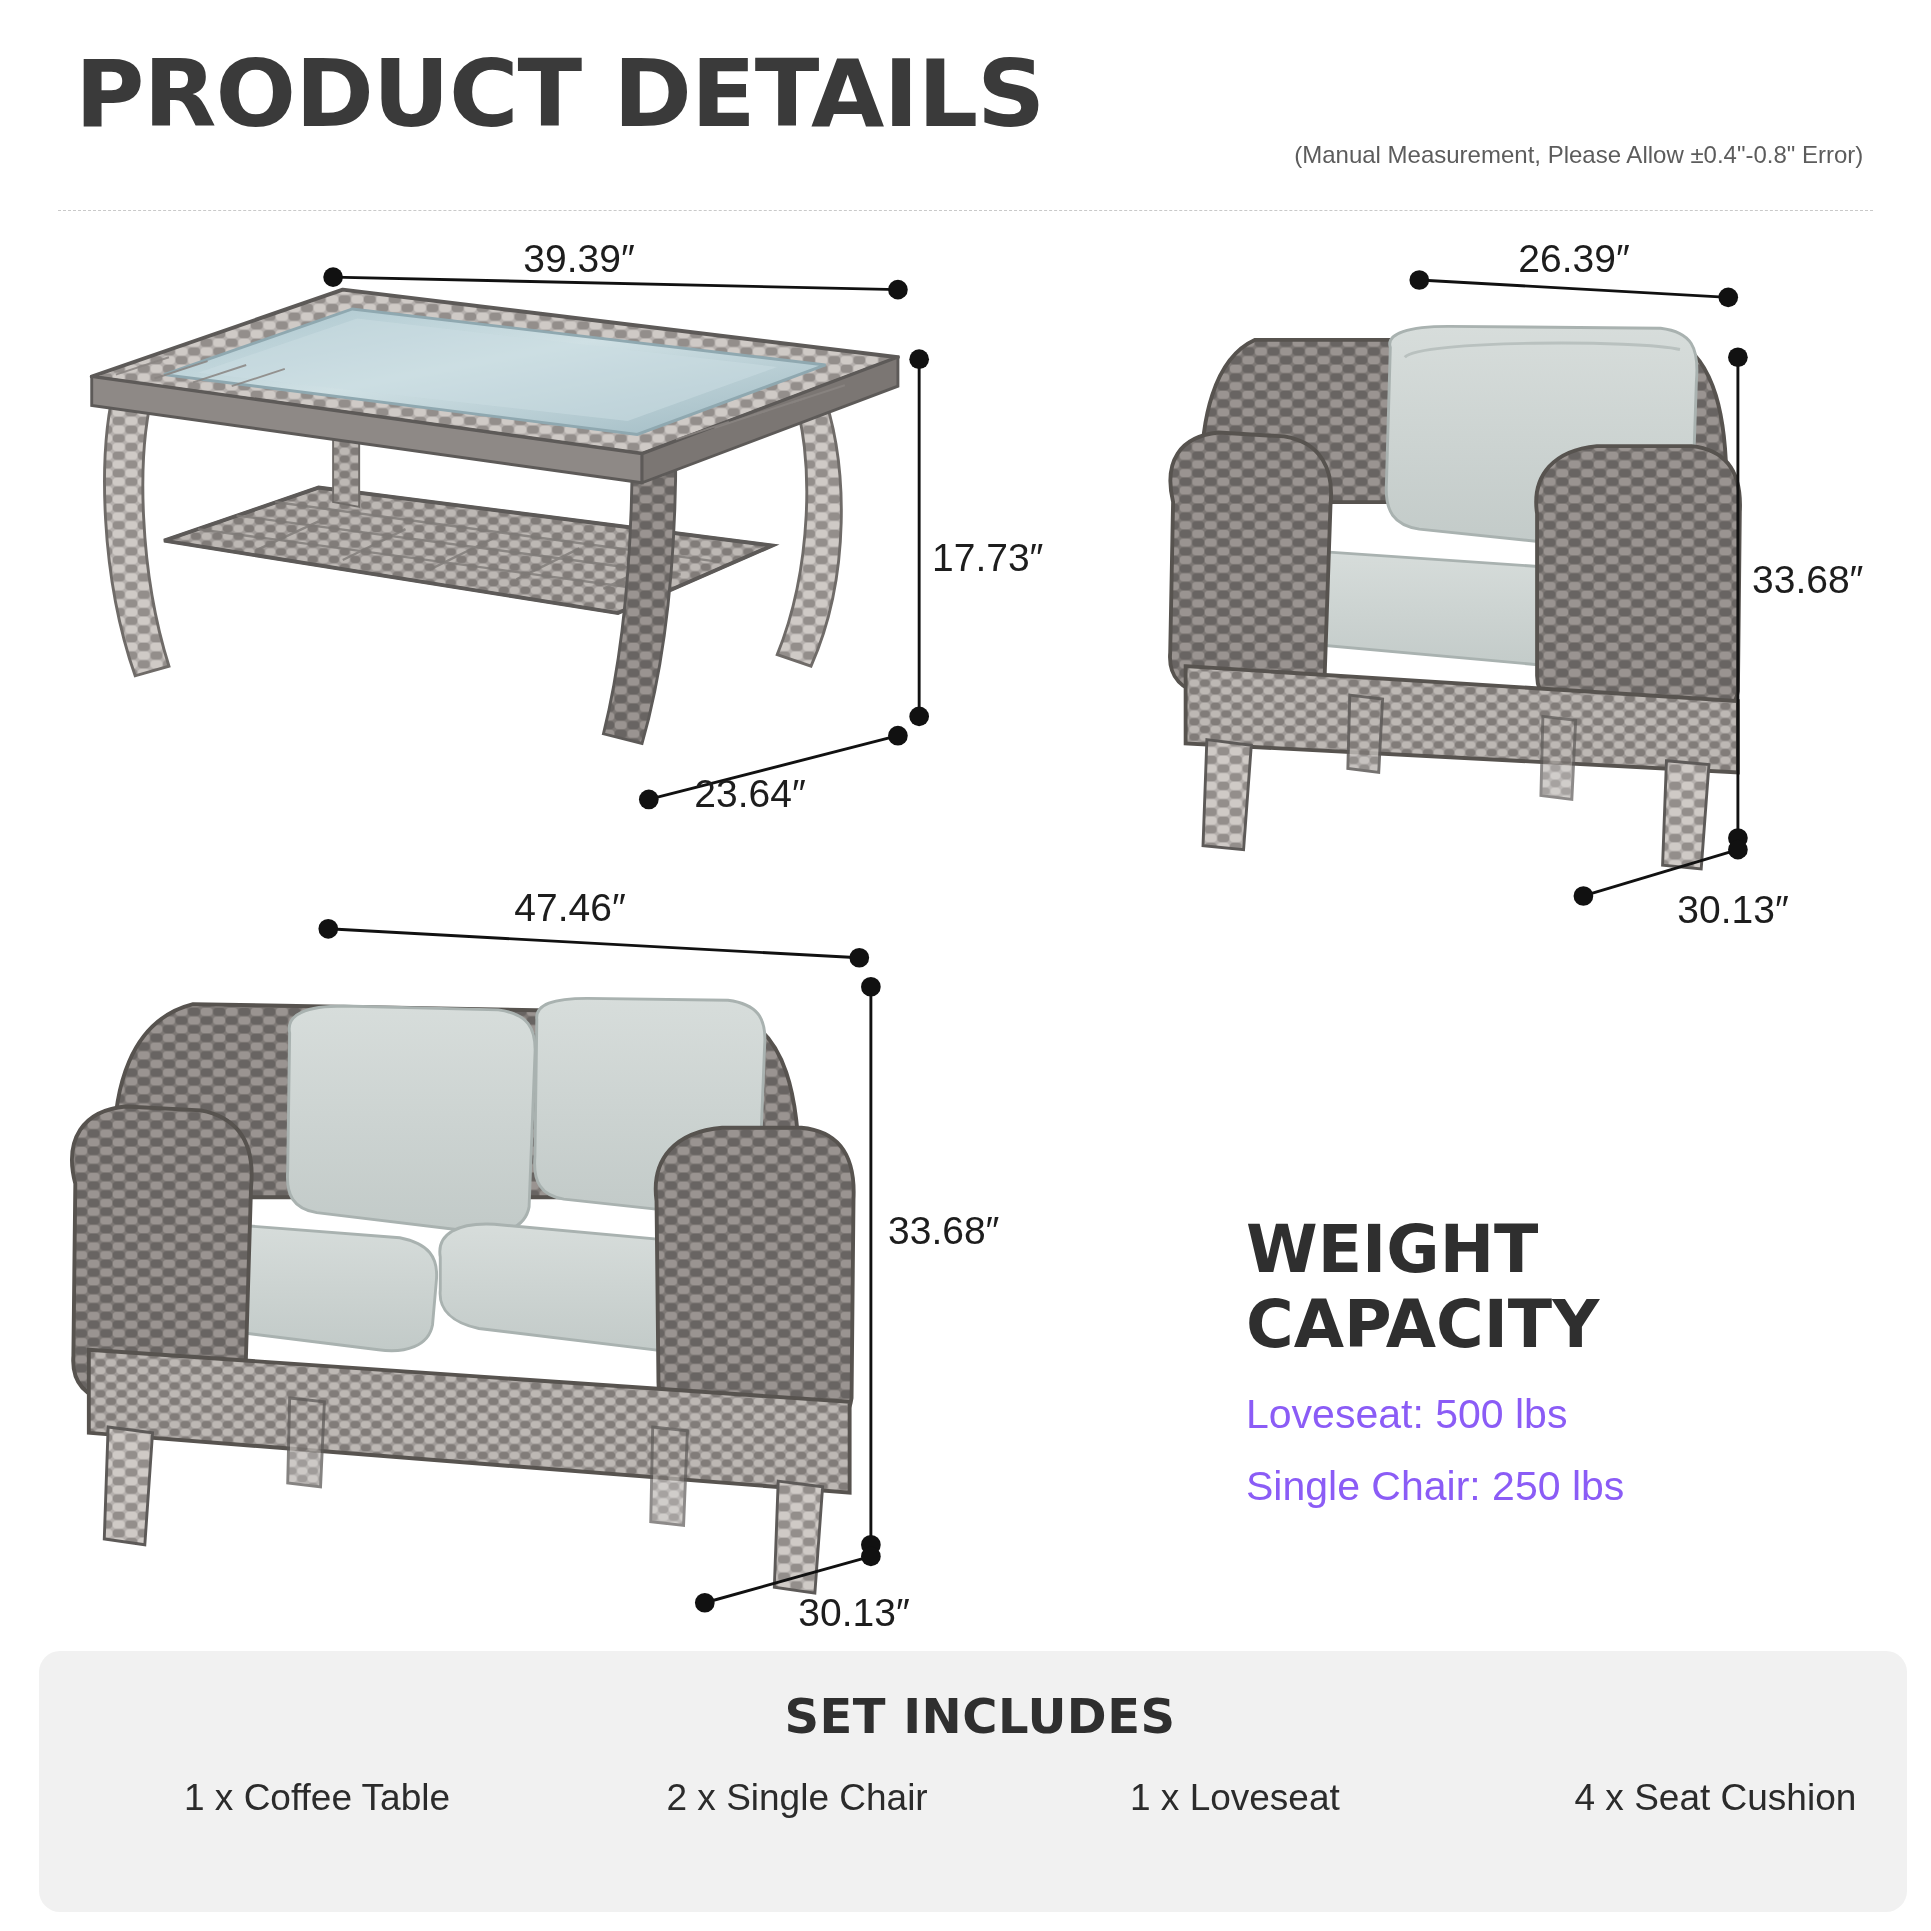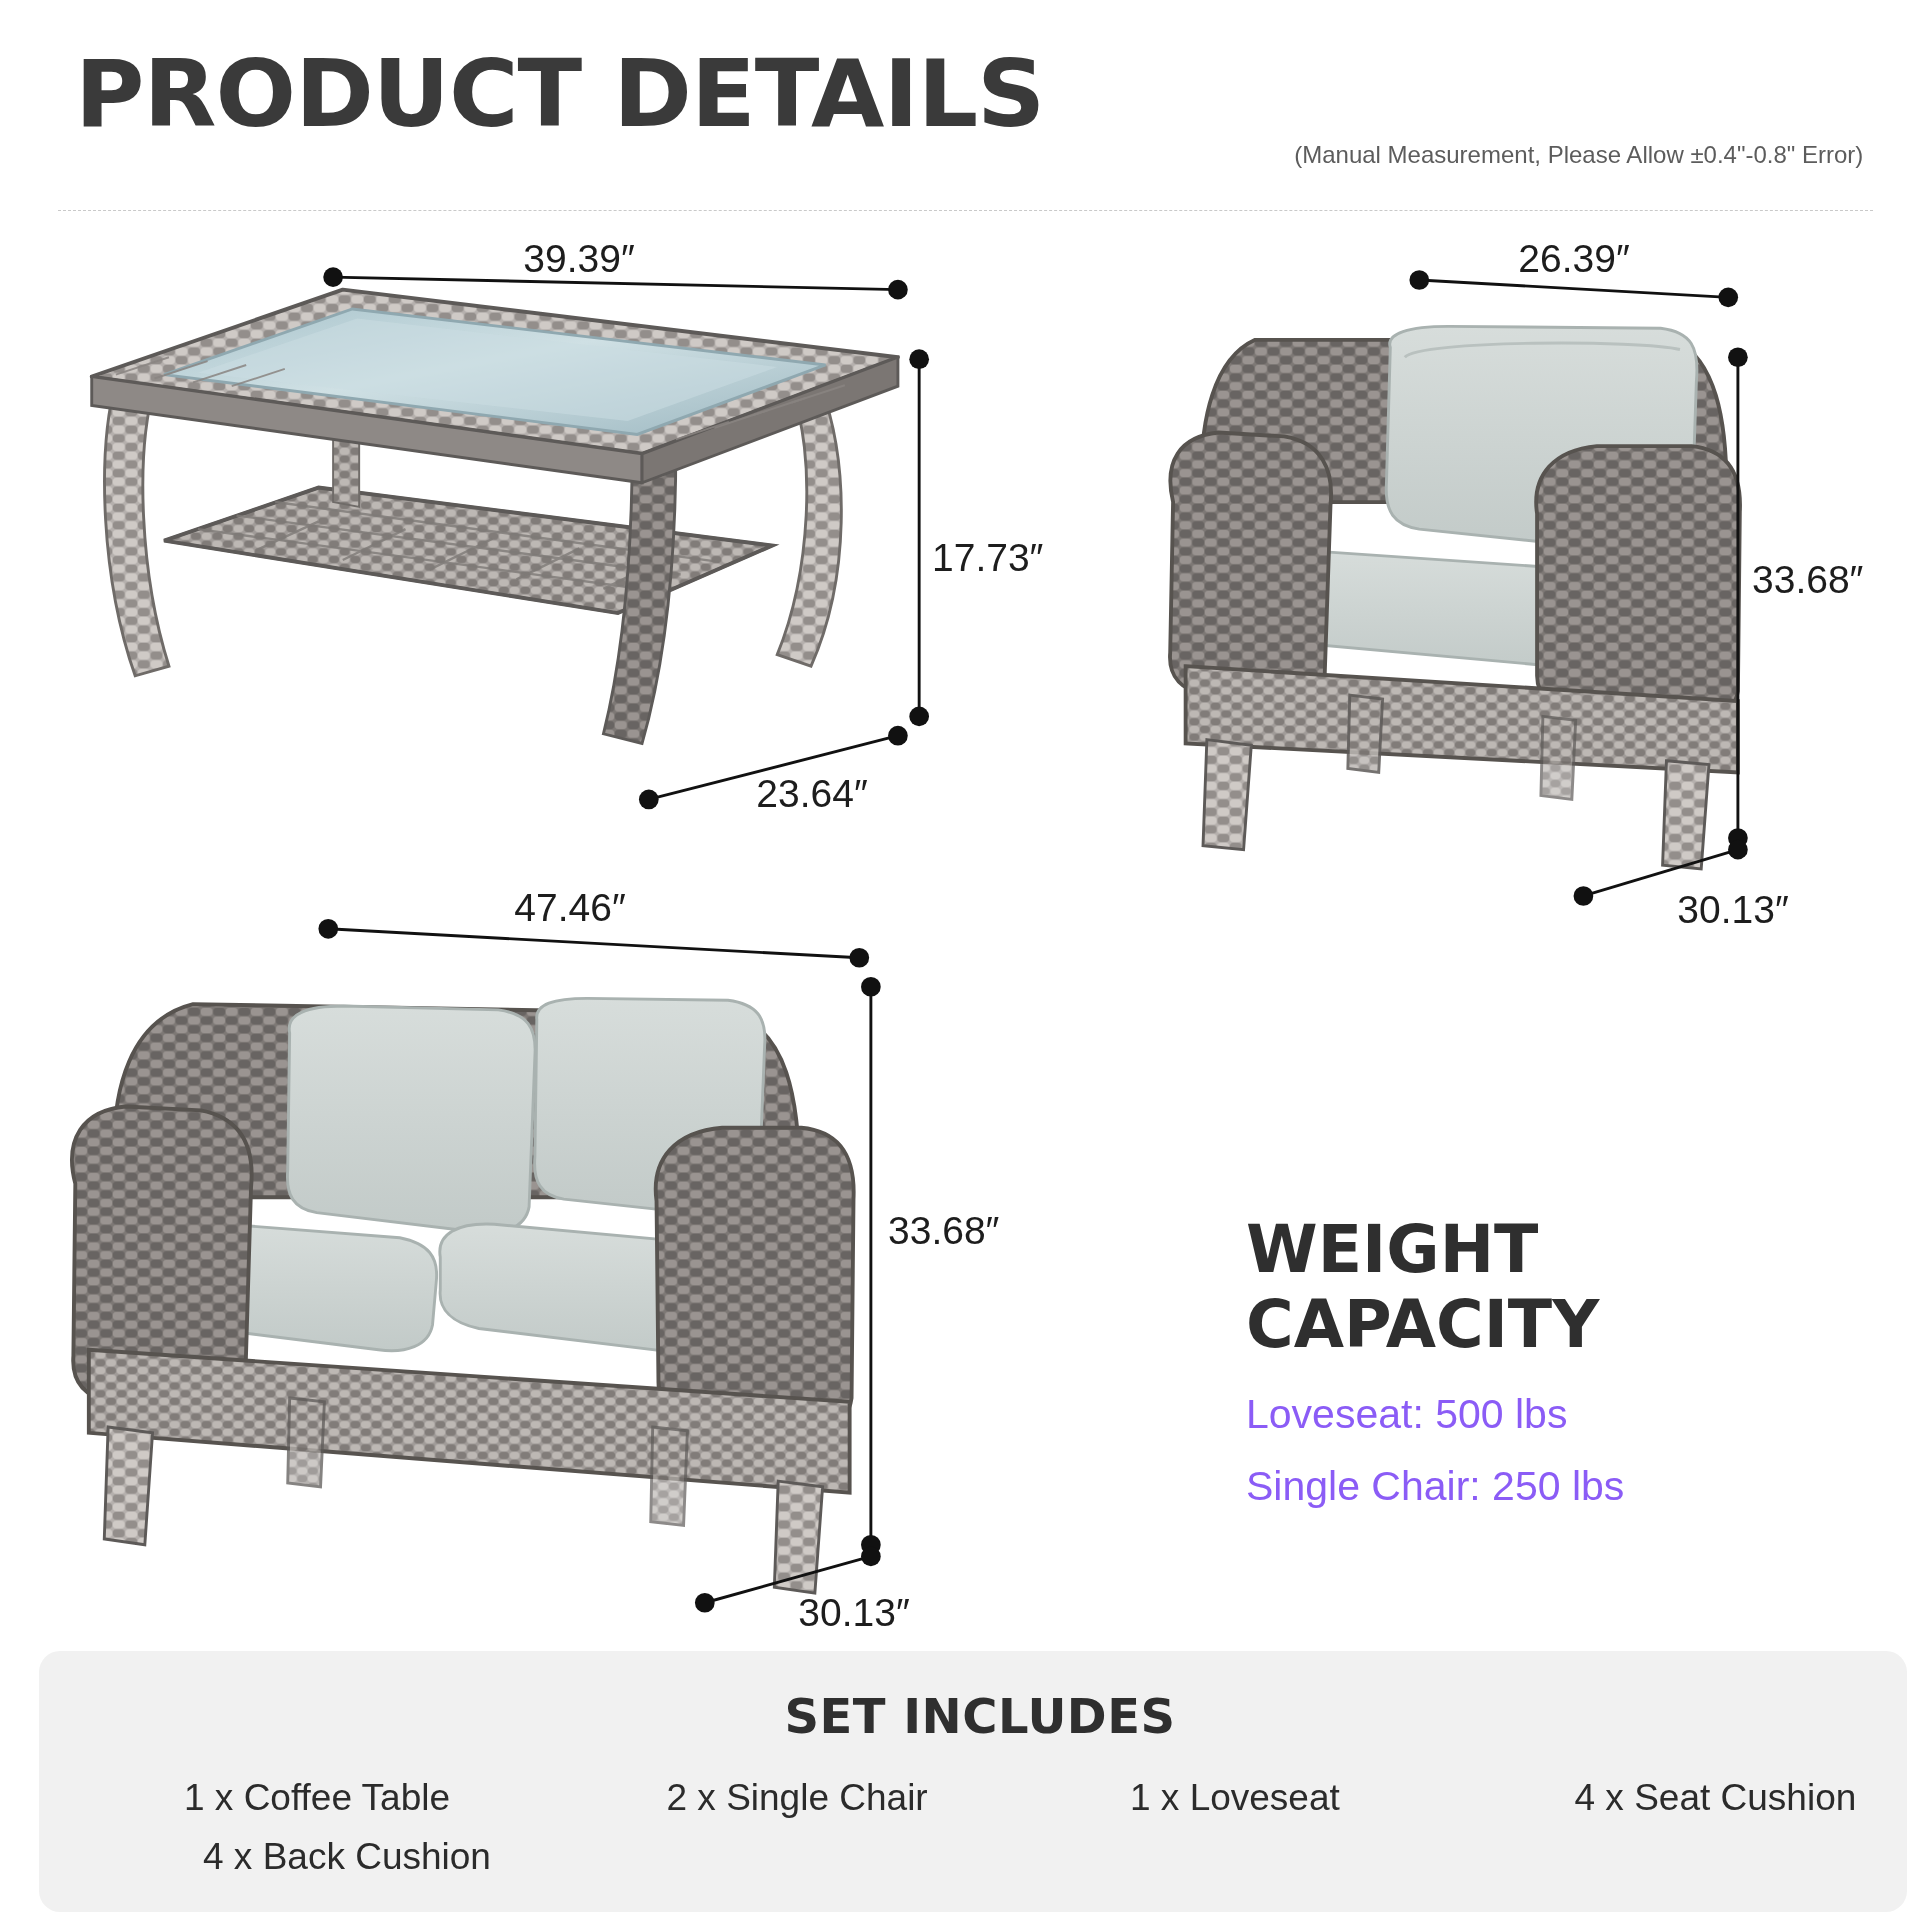--- a/index.html
+++ b/index.html
@@ -292,21 +292,21 @@
 
     <g stroke="#111" stroke-width="3" fill="none">
       <line x1="340" y1="962" x2="890" y2="992" marker-start="url(#dot)" marker-end="url(#dot)"></line>
       <line x1="902" y1="1022" x2="902" y2="1600" marker-start="url(#dot)" marker-end="url(#dot)"></line>
       <line x1="730" y1="1660" x2="902" y2="1612" marker-start="url(#dot)" marker-end="url(#dot)"></line>
     </g>
   </svg>
 
   <div class="dim" style="left:579px; top:237px; transform:translateX(-50%);">39.39″</div>
   <div class="dim" style="left:932px; top:536px;">17.73″</div>
-  <div class="dim" style="left:812px; top:772px; transform:translateX(-50%);">23.64″</div>
+  <div class="dim" style="left:750px; top:772px; transform:translateX(-50%);">23.64″</div>
 
   <div class="dim" style="left:1574px; top:237px; transform:translateX(-50%);">26.39″</div>
   <div class="dim" style="left:1752px; top:558px;">33.68″</div>
   <div class="dim" style="left:1733px; top:888px; transform:translateX(-50%);">30.13″</div>
 
   <div class="dim" style="left:570px; top:886px; transform:translateX(-50%);">47.46″</div>
   <div class="dim" style="left:888px; top:1209px;">33.68″</div>
   <div class="dim" style="left:854px; top:1591px; transform:translateX(-50%);">30.13″</div>
 
   <div class="weight-block">
@@ -315,19 +315,18 @@
     <div class="weight-line">Single Chair: 250 lbs</div>
   </div>
 
   <div class="set-includes">
     <div class="set-title">SET INCLUDES</div>
     <div class="set-grid">
       <div class="set-cell">1 x Coffee Table</div>
       <div class="set-cell col2">2 x Single Chair</div>
       <div class="set-cell col3">1 x Loveseat</div>
       <div class="set-cell">4 x Seat Cushion</div>
-      <div class="set-cell col2">4 x Back Cushion</div>
       <div class="set-cell col3 blank"></div>
     </div>
   </div>
 
 </div>
 
 
 </body></html>

